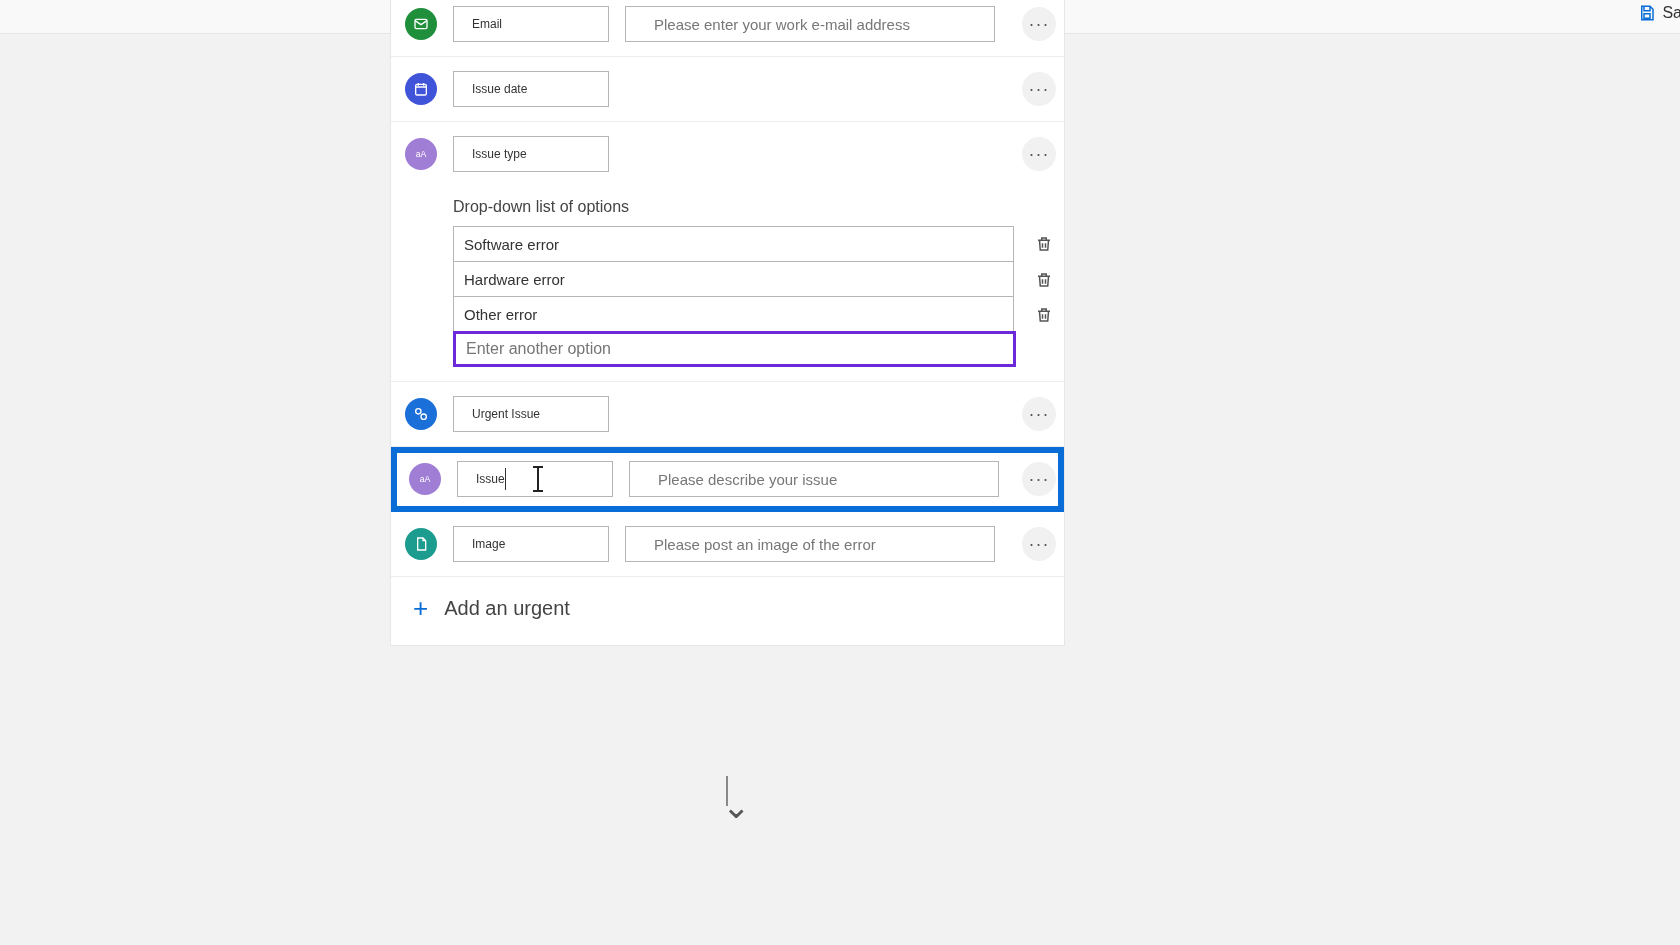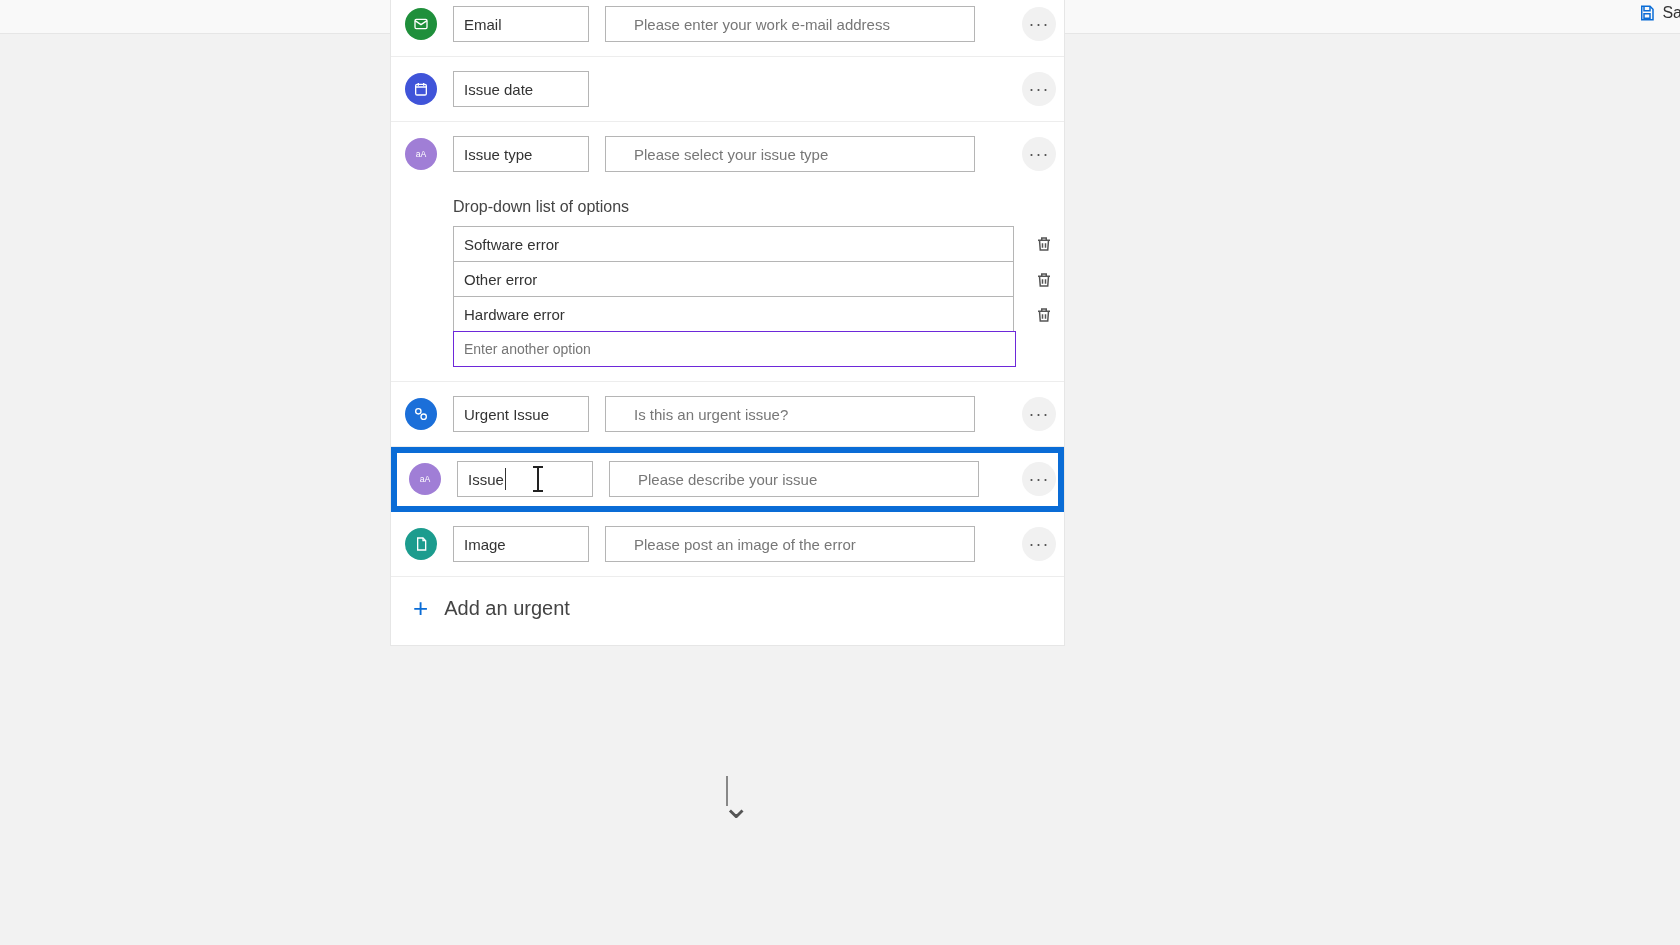--- a/index.html
+++ b/index.html
@@ -65,25 +65,25 @@
   }
   .ic-email  { background: #1f8f3b; }
   .ic-date   { background: #4054d9; }
   .ic-text   { background: #a07ed6; }
   .ic-yesno  { background: #1b6fd9; }
   .ic-file   { background: #1c9c8e; }
 
   .iconcircle svg { width: 16px; height: 16px; }
 
   .name-input {
-    width: 136px;
+    width: 156px;
     height: 36px;
     border: 1px solid #b5b5b5;
-    padding: 0 10px;
-    font-size: 15px;
+    padding: 0 18px;
+    font-size: 12px;
     color: #333;
     background: #fff;
   }
   .desc-input {
     width: 370px;
     height: 36px;
     border: 1px solid #b5b5b5;
     padding: 0 28px;
     font-size: 15px;
     color: #555;
@@ -141,23 +141,23 @@
     align-items: center;
     justify-content: center;
     color: #555;
     cursor: pointer;
   }
   .opt-delete svg { width: 18px; height: 18px; }
 
   .opt-another {
     width: 100%;
     height: 36px;
-    border: 1px solid #6d28d9;
+    border: 3px solid #6d28d9;
     padding: 0 10px;
-    font-size: 14px;
+    font-size: 16px;
     color: #888;
     background: #fff;
     margin-top: -1px;
   }
 
   
   .row.selected {
     outline: 6px solid #0a6cd6;
     outline-offset: -6px;
     padding-left: 18px;
@@ -258,67 +258,65 @@
     <div class="more-btn">···</div>
   </div>
 
   <div class="row" style="flex-wrap:wrap;">
     <div class="iconcircle ic-text">
       <svg viewBox="0 0 24 24" fill="#fff">
           <text x="4" y="17" font-size="13" font-family="Arial" fill="#fff">aA</text>
         </svg>
     </div>
     <input class="name-input" value="Issue type" style="">
-    <input class="desc-input" placeholder="Please select your issue type" style="">
     <div class="more-btn">···</div>
 
     <div class="opts-block" style="flex-basis:100%;">
       <div class="opts-title">Drop-down list of options</div>
 
       <div class="opt-row">
         <input class="opt-input first" value="Software error" style="">
+        <div class="opt-delete">
+          <svg viewBox="0 0 24 24" fill="none" stroke="#555" stroke-width="2">
+              <path d="M4 7h16M9 7V4h6v3M6 7l1 13h10l1-13M10 11v6M14 11v6"></path>
+            </svg>
+        </div>
+      </div>
+      <div class="opt-row">
+        <input class="opt-input" value="Hardware error" style="">
         <div class="opt-delete">
           <svg viewBox="0 0 24 24" fill="none" stroke="#555" stroke-width="2">
               <path d="M4 7h16M9 7V4h6v3M6 7l1 13h10l1-13M10 11v6M14 11v6"></path>
             </svg>
         </div>
       </div>
       <div class="opt-row">
         <input class="opt-input" value="Other error" style="">
         <div class="opt-delete">
           <svg viewBox="0 0 24 24" fill="none" stroke="#555" stroke-width="2">
               <path d="M4 7h16M9 7V4h6v3M6 7l1 13h10l1-13M10 11v6M14 11v6"></path>
             </svg>
         </div>
       </div>
       <div class="opt-row">
-        <input class="opt-input" value="Hardware error" style="">
-        <div class="opt-delete">
-          <svg viewBox="0 0 24 24" fill="none" stroke="#555" stroke-width="2">
-              <path d="M4 7h16M9 7V4h6v3M6 7l1 13h10l1-13M10 11v6M14 11v6"></path>
-            </svg>
-        </div>
-      </div>
-      <div class="opt-row">
         <input class="opt-another" placeholder="Enter another option" style="">
         <div style="width:24px;"></div>
       </div>
     </div>
   </div>
 
   <div class="row">
     <div class="iconcircle ic-yesno">
       <svg viewBox="0 0 24 24" fill="none" stroke="#fff" stroke-width="2">
           <circle cx="8" cy="8" r="4"></circle>
           <circle cx="16" cy="16" r="4"></circle>
           <path d="M12 4l-0 0"></path>
         </svg>
     </div>
     <input class="name-input" value="Urgent Issue" style="">
-    <input class="desc-input" placeholder="Is this an urgent issue?" style="">
     <div class="more-btn">···</div>
   </div>
 
   <div class="row selected">
     <div class="iconcircle ic-text">
       <svg viewBox="0 0 24 24" fill="#fff">
           <text x="4" y="17" font-size="13" font-family="Arial" fill="#fff">aA</text>
         </svg>
     </div>
     <div style="position:relative;">

